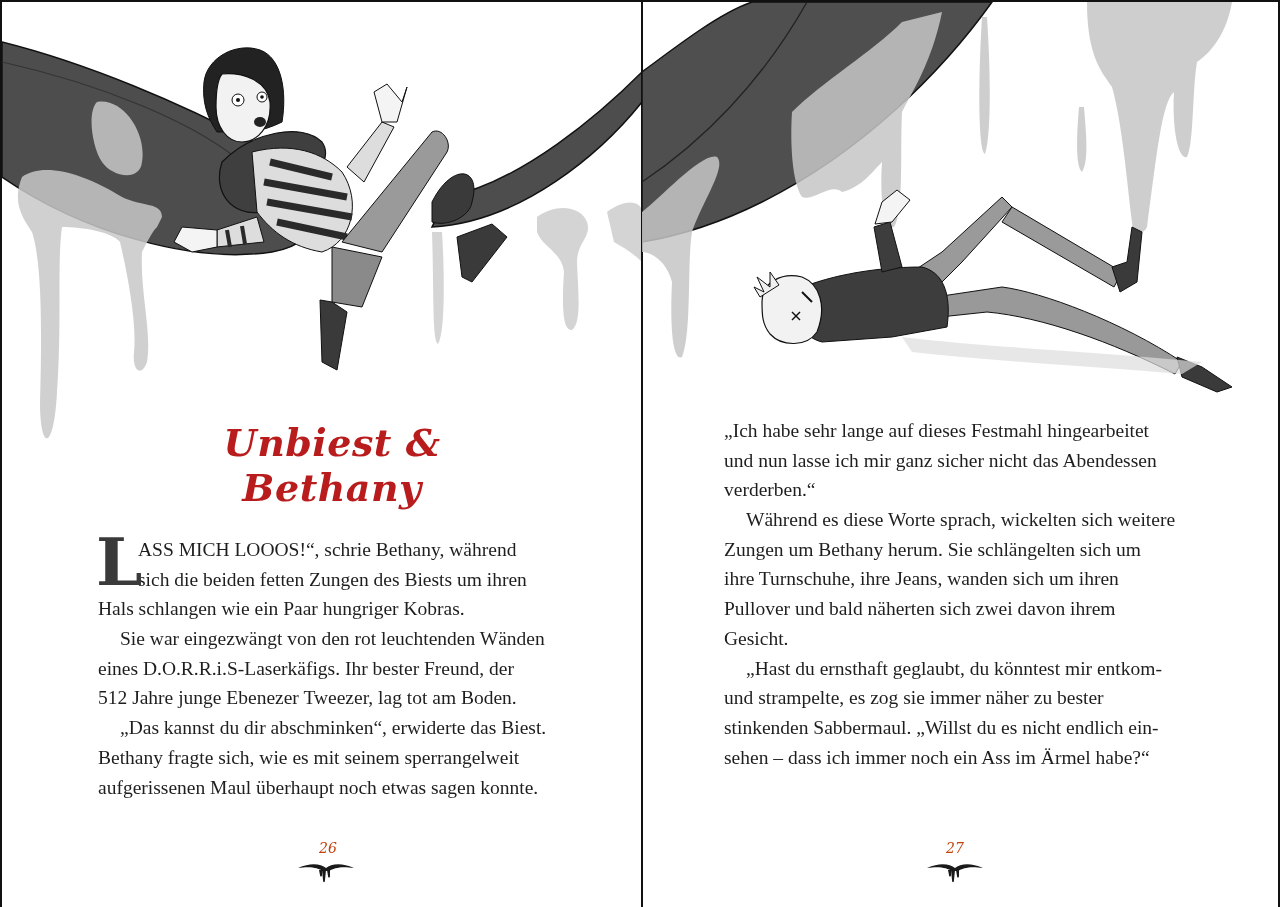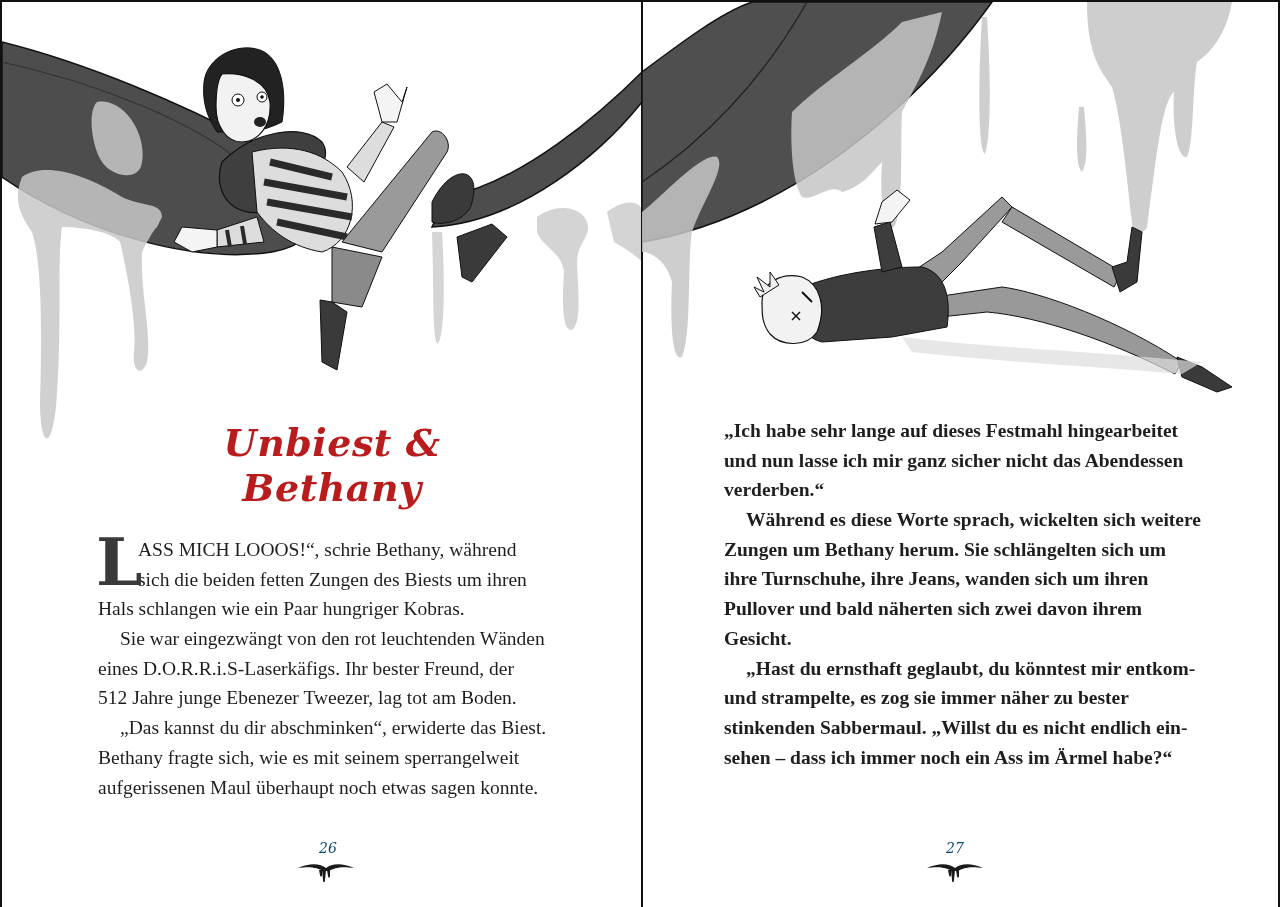--- a/index.html
+++ b/index.html
@@ -10,28 +10,28 @@
   .page { position: absolute; top: 0; height: 907px; }
   .page-left { left: 0; width: 640px; }
   .page-right { left: 640px; width: 640px; }
   .gutter { position: absolute; left: 639px; top: 0; width: 2px; height: 907px; background: #111; }
   .illus { position: absolute; left: 0; top: 0; }
   .chapter-title { position: absolute; left: 170px; top: 418px; width: 320px; text-align: center;
                    font-family: "DejaVu Serif", serif; font-size: 38px; font-weight: bold; color: #b91c1c;
                    letter-spacing: 0.5px; font-style: italic; }
   .text-block { position: absolute; font-size: 19.5px; line-height: 29.7px; color: #1e1e1e; }
   .left-text { left: 96px; top: 533px; width: 470px; }
-  .right-text { left: 722px; top: 414px; width: 470px; font-weight: bold; }
+  .right-text { left: 722px; top: 414px; width: 470px; }
   .line { display: block; white-space: nowrap; height: 29.7px; }
   .indent { padding-left: 22px; }
   .dropcap-line { padding-left: 40px; }
   .dropcap { position: absolute; left: -2px; top: -6px; font-family: "DejaVu Serif", serif;
              font-size: 66px; line-height: 66px; font-weight: bold; color: #3a3a3a; }
   .page-num { position: absolute; top: 838px; width: 60px; text-align: center;
-              font-family: "DejaVu Serif", serif; font-style: italic; font-size: 14px; color: #0c4a6e; }
+              font-family: "DejaVu Serif", serif; font-style: italic; font-size: 14px; color: #c2410c; }
   .ornament { position: absolute; top: 856px; }
 </style>
 </head>
 <body>
 
 <div class="spread">
 
   <div class="page page-left">
     <svg class="illus" width="640" height="460" viewBox="0 0 640 460">
 

